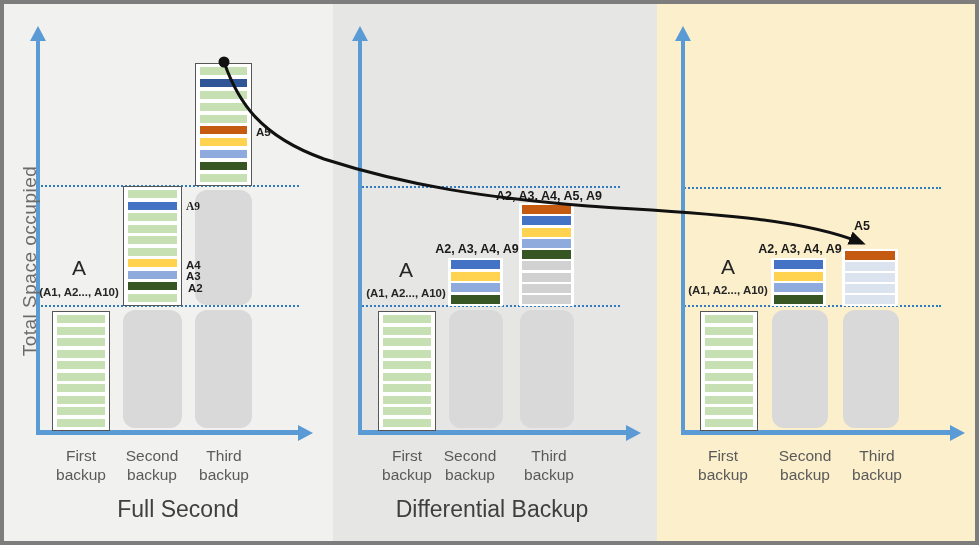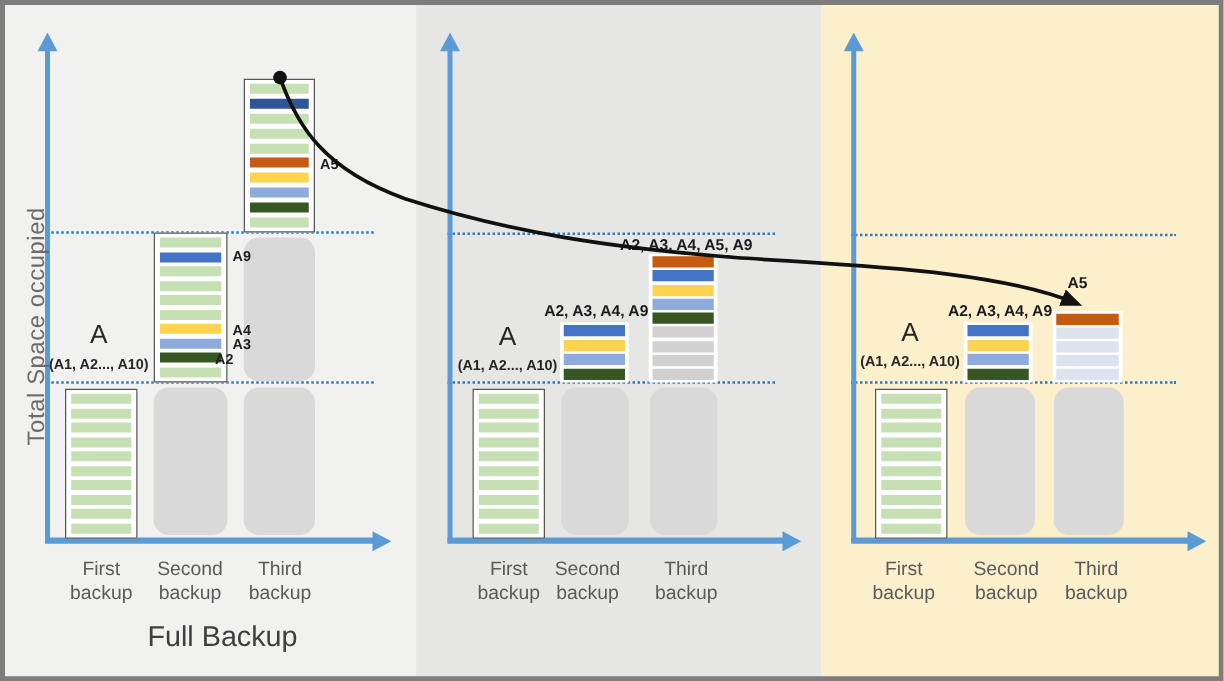--- a/index.html
+++ b/index.html
@@ -65,24 +65,24 @@
         <div class="stripe" style="height: 8px; background: rgb(68, 114, 196);"></div>
         <div class="stripe" style="height: 8px; background: rgb(198, 224, 180);"></div>
         <div class="stripe" style="height: 8px; background: rgb(198, 224, 180);"></div>
         <div class="stripe" style="height: 8px; background: rgb(198, 224, 180);"></div>
         <div class="stripe" style="height: 8px; background: rgb(198, 224, 180);"></div>
         <div class="stripe" style="height: 8px; background: rgb(255, 211, 79);"></div>
         <div class="stripe" style="height: 8px; background: rgb(143, 170, 220);"></div>
         <div class="stripe" style="height: 8px; background: rgb(55, 86, 35);"></div>
         <div class="stripe" style="height: 8px; background: rgb(198, 224, 180);"></div>
       </div>
-      <div class="sidelab" style="left: 186px; top: 199.778px;">A9</div>
+      <div class="sidelab" style="left: 186px; top: 199.778px; font-family: Liberation Serif, serif;">A9</div>
       <div class="sidelab" style="left: 186px; top: 258.667px;">A4</div>
       <div class="sidelab" style="left: 186px; top: 270.444px;">A3</div>
-      <div class="sidelab" style="left: 172px; top: 282.222px;">A2</div>
+      <div class="sidelab" style="left: 188px; top: 282.222px;">A2</div>
       <div class="sbox" style="left: 195px; top: 63px; width: 57px; height: 123px;">
         <div class="stripe" style="height: 8px; background: rgb(198, 224, 180);"></div>
         <div class="stripe" style="height: 8px; background: rgb(47, 85, 151);"></div>
         <div class="stripe" style="height: 8px; background: rgb(198, 224, 180);"></div>
         <div class="stripe" style="height: 8px; background: rgb(198, 224, 180);"></div>
         <div class="stripe" style="height: 8px; background: rgb(198, 224, 180);"></div>
         <div class="stripe" style="height: 8px; background: rgb(197, 90, 17);"></div>
         <div class="stripe" style="height: 8px; background: rgb(255, 211, 79);"></div>
         <div class="stripe" style="height: 8px; background: rgb(143, 170, 220);"></div>
         <div class="stripe" style="height: 8px; background: rgb(55, 86, 35);"></div>
@@ -186,21 +186,22 @@
       <div class="clab" style="left: 723px; top: 446px;">First
 backup</div>
       <div class="clab" style="left: 805px; top: 446px;">Second
 backup</div>
       <div class="clab" style="left: 877px; top: 446px;">Third
 backup</div>
     </div>
 
   <div class="ylab">Total Space occupied</div>
 
-  <div class="ptitle" style="left:178px;top:496px">Full Backup</div>
+  <div class="ptitle" style="left:178px;top:496px">Full Second</div>
+  <div class="ptitle" style="left:492px;top:496px">Differential Backup</div>
 
   <svg id="overlay" width="979" height="545">
     <defs>
       <marker id="ah" markerUnits="userSpaceOnUse" markerWidth="18" markerHeight="16" refX="13" refY="7" orient="auto">
         <path d="M0,0 L17,7 L0,14 z" fill="#111111"></path>
       </marker>
     </defs>
     <path id="flow-path" fill="none" stroke="#111111" stroke-width="3" marker-end="url(#ah)" d="M 224 62 C 238 102, 260 136, 324 159 C 408 186, 488 198, 588 206 C 690 213, 796 216, 862 243"></path>
     <circle id="flow-dot" r="5.5" fill="#111111" cx="224" cy="62"></circle>
   </svg>

